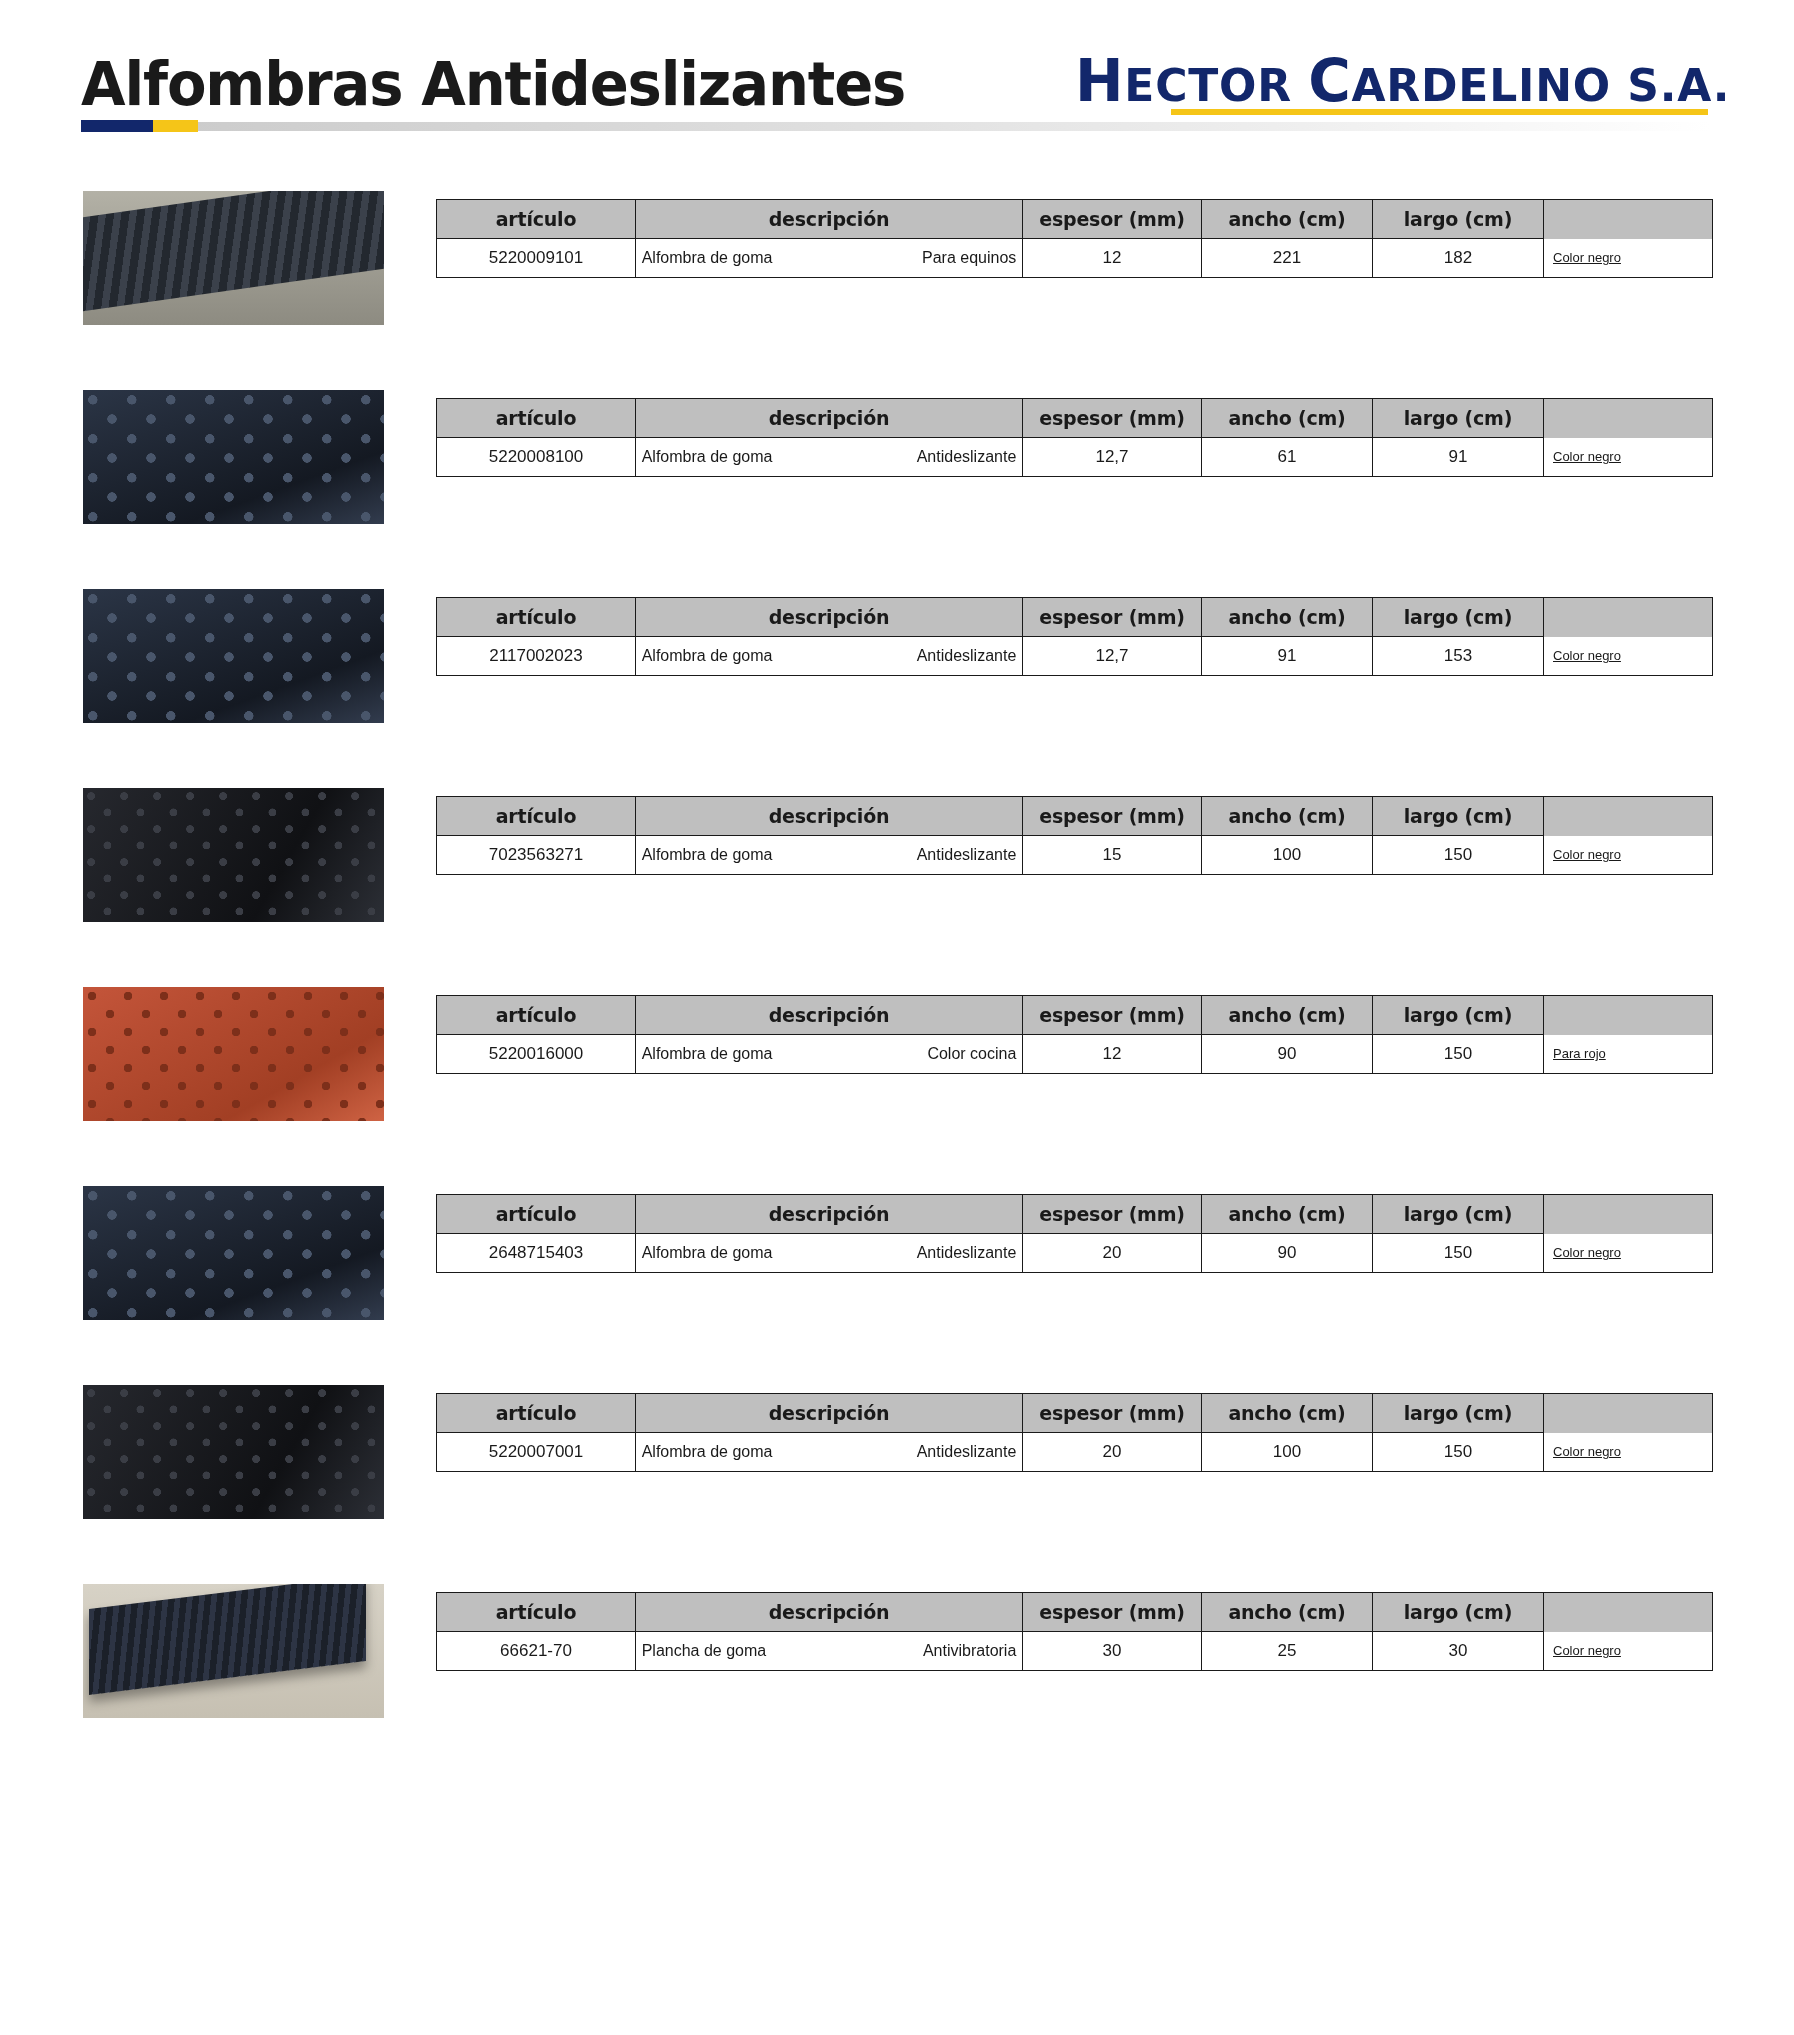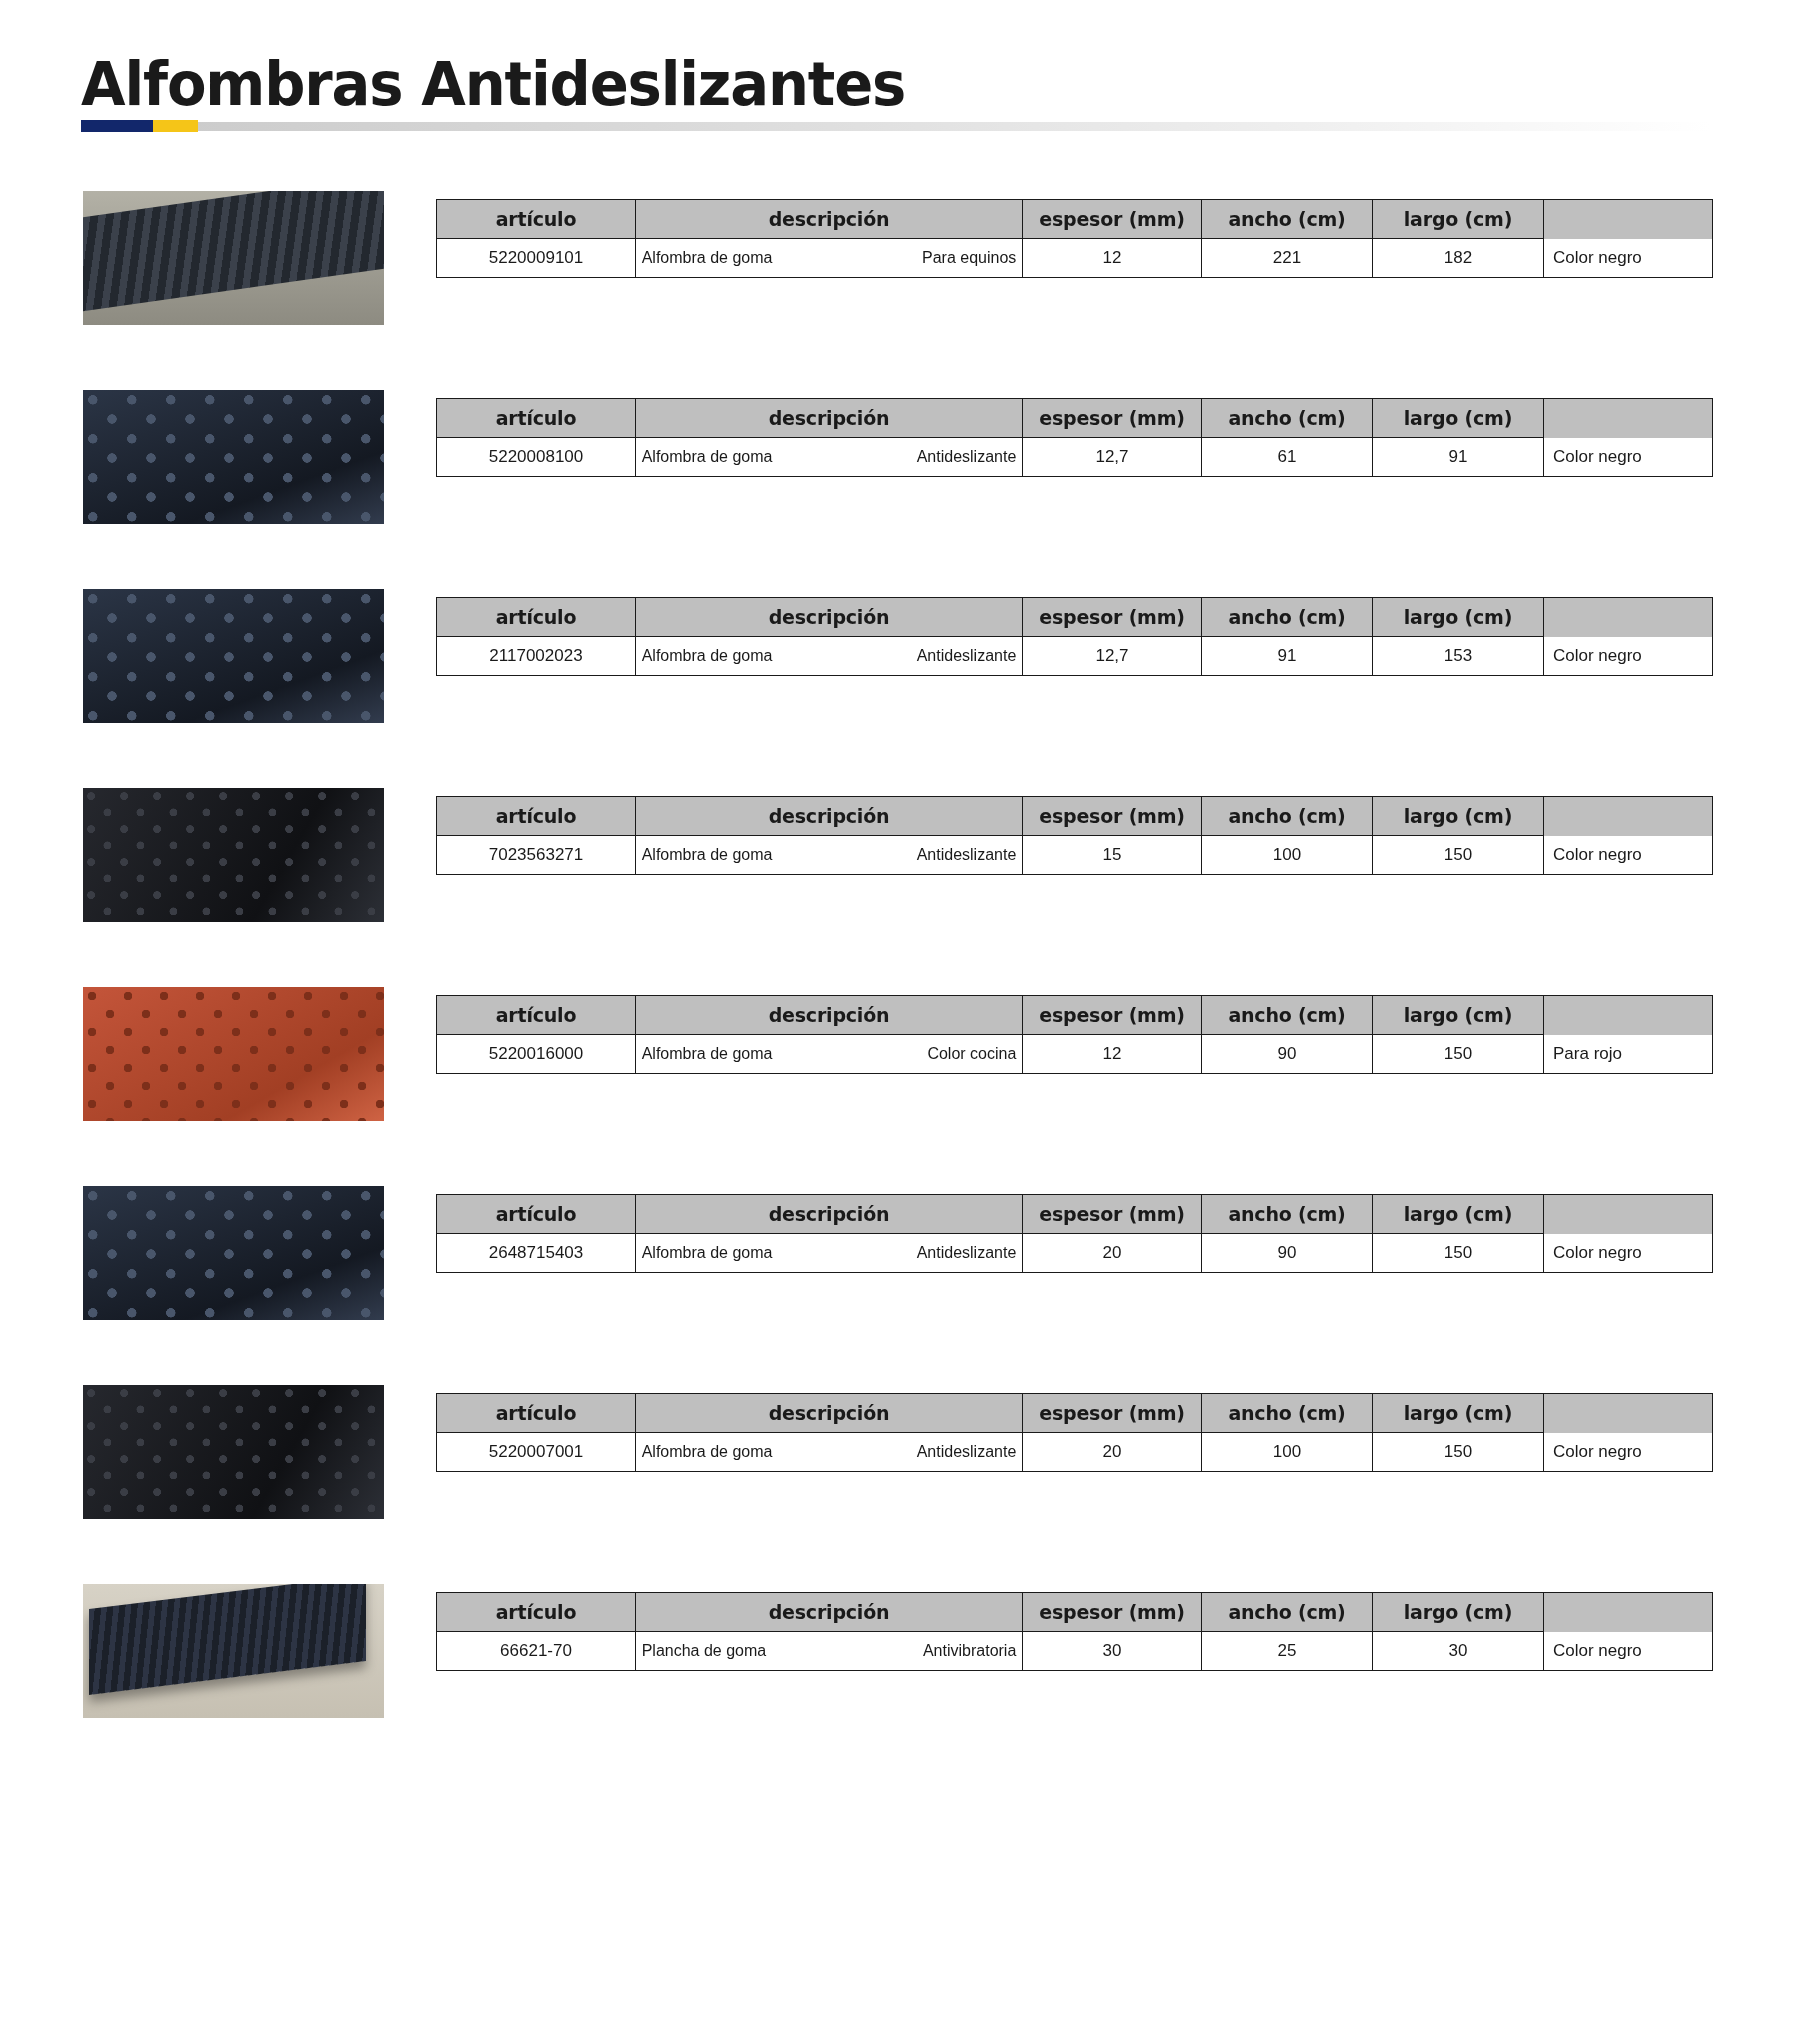--- a/index.html
+++ b/index.html
@@ -227,34 +227,41 @@
   .spec-table td.cell-desc .desc-sub {
     float: right;
   }
   .spec-table td.cell-color {
     border-left: 1.2px solid #1a1a1a;
     border-right: 1.2px solid #1a1a1a;
     border-top: 0;
     border-bottom: 1.2px solid #1a1a1a;
     text-align: left;
     padding-left: 9px;
-    font-size: 17px;
+    font-size: 13px;
+    text-decoration: underline;
   }
   .spec-table thead th.blank-head {
     border-right: 1.2px solid #1a1a1a;
   }
 </style>
 </head>
 <body>
 
 <div class="page">
 
   <div class="header">
     <div class="page-title">Alfombras Antideslizantes</div>
 
+    <div class="brand-logo">
+      <div class="brand-text">
+        <span class="big">H</span><span>ECTOR</span>&nbsp;<span class="big">C</span><span>ARDELINO</span>&nbsp;<span>S.A.</span>
+      </div>
+      <div class="brand-underline"></div>
+    </div>
 
     <div class="header-rule"></div>
     <div class="header-rule-accent"></div>
     <div class="header-rule-accent2"></div>
   </div>
 
   <div class="products">
       <div class="product-row">
         <div class="thumb">
           <div class="thumb-inner tex-equine">

